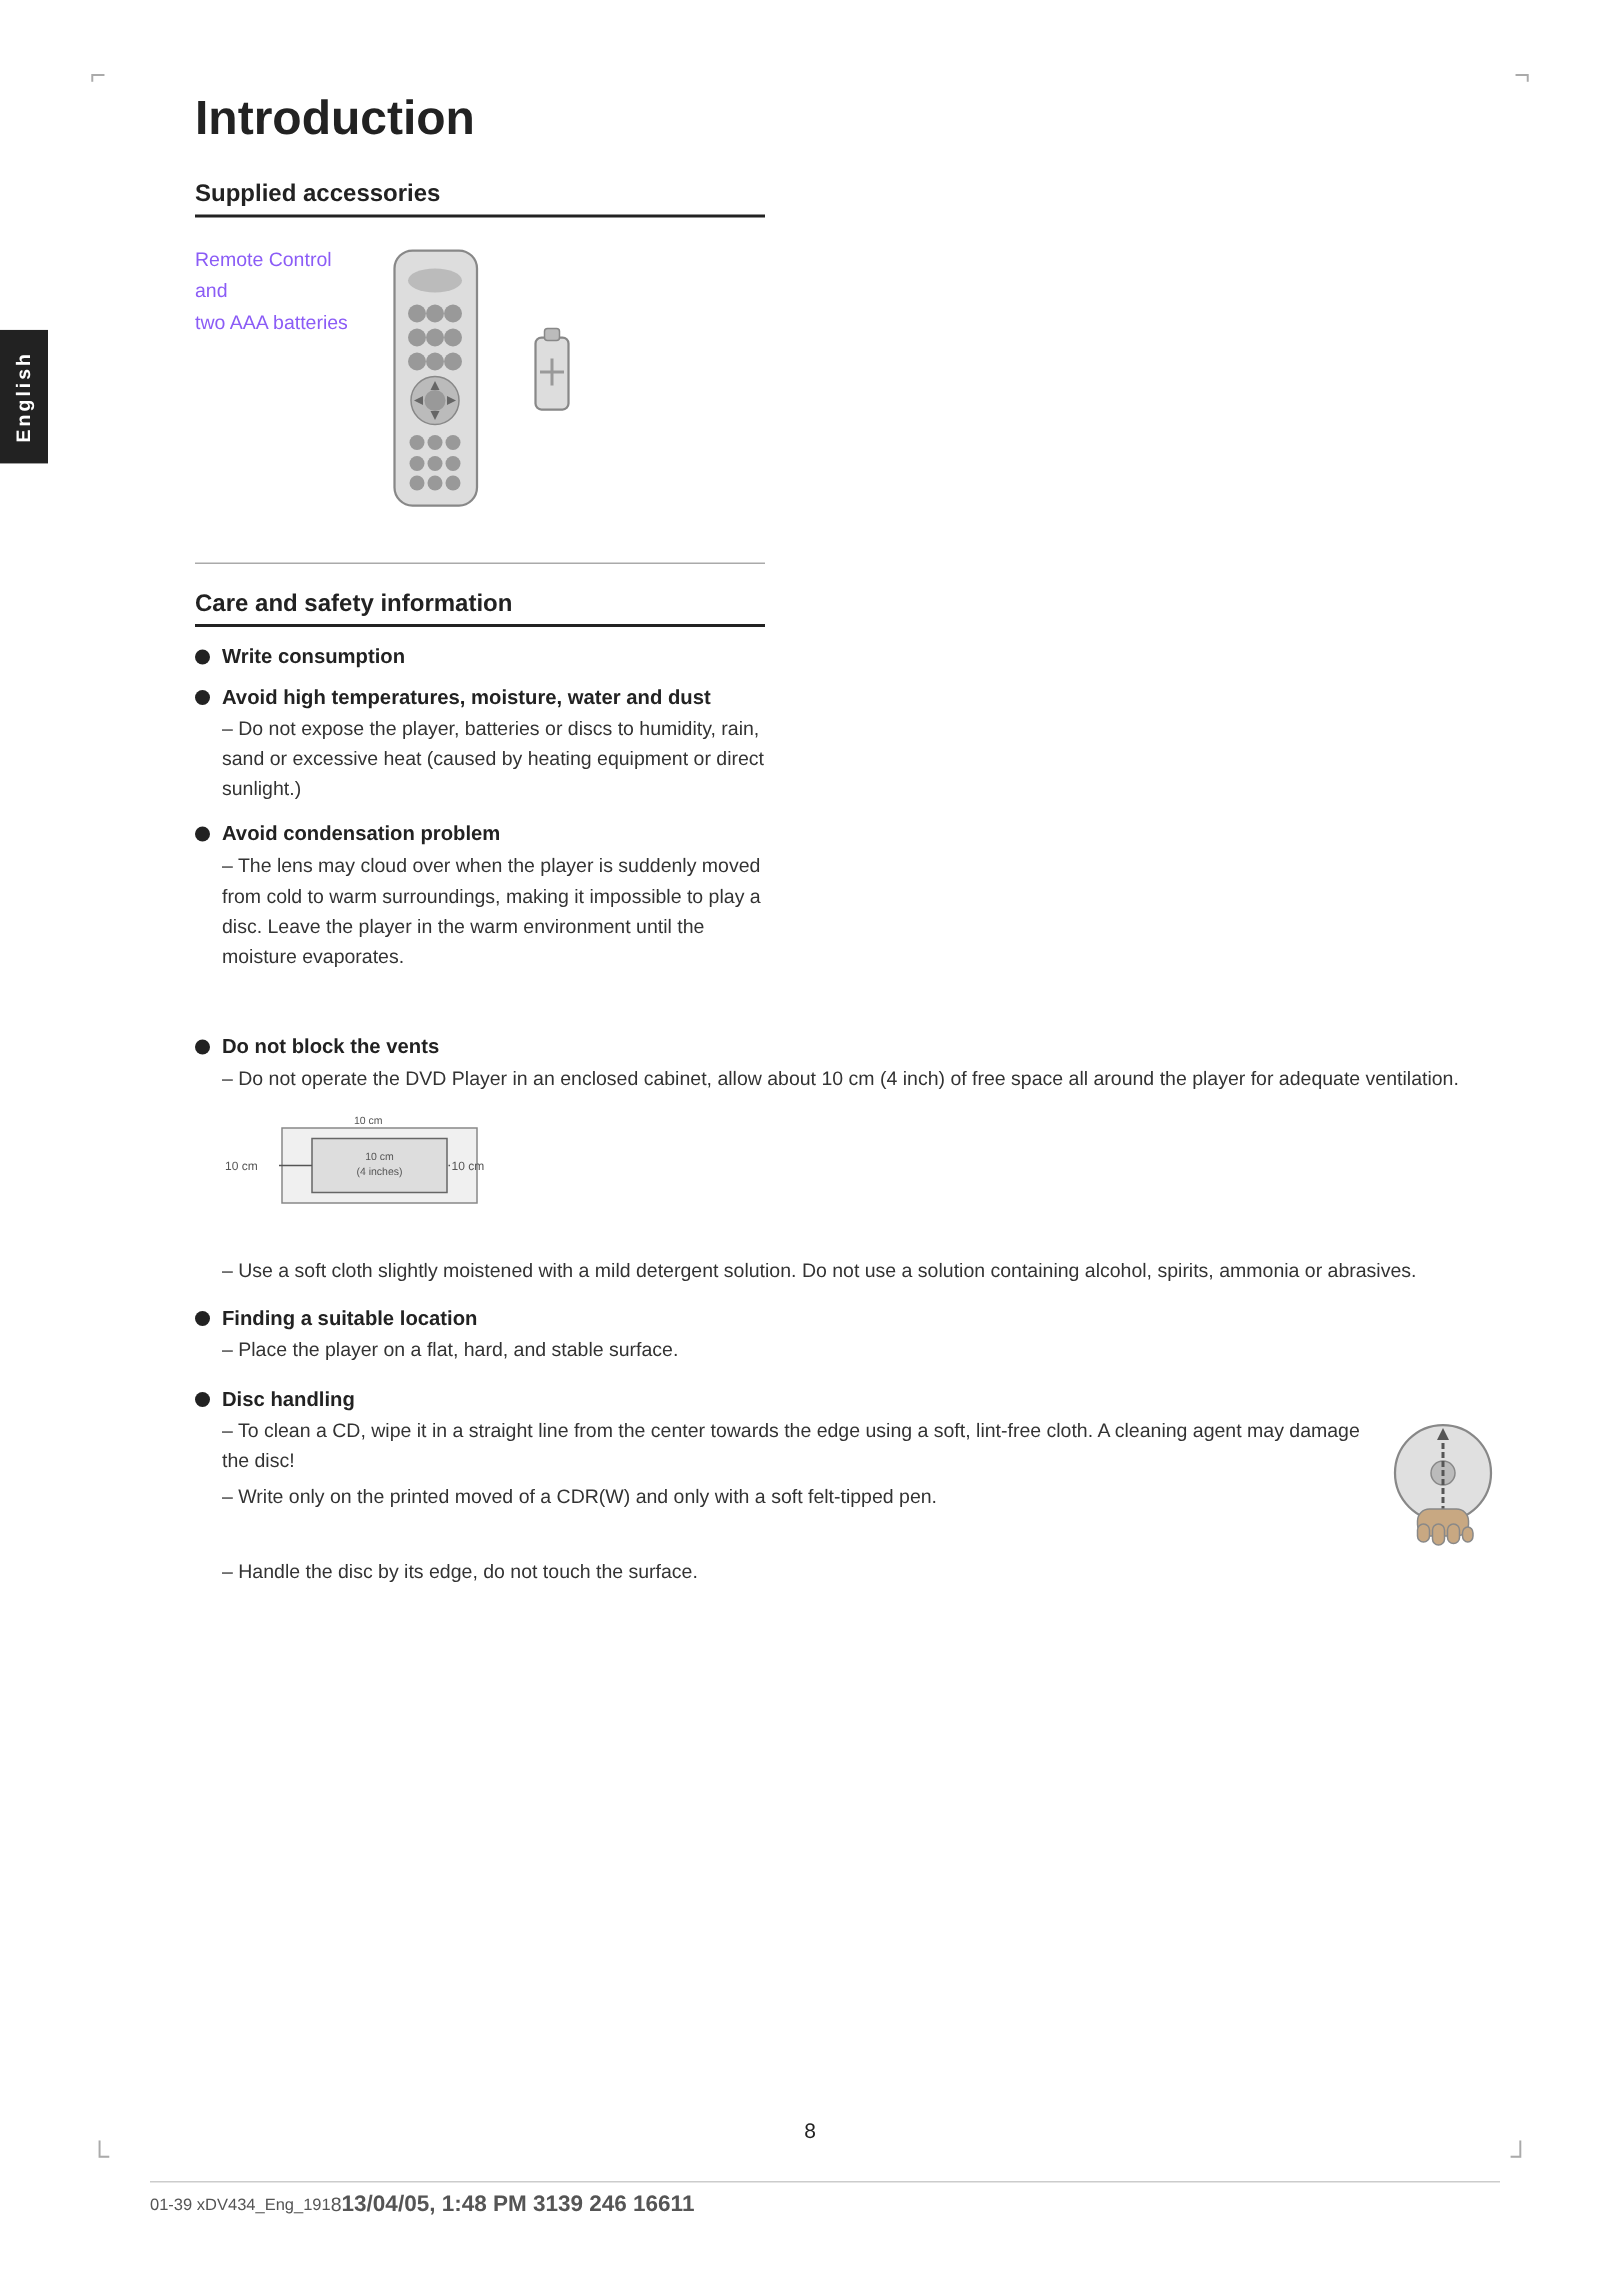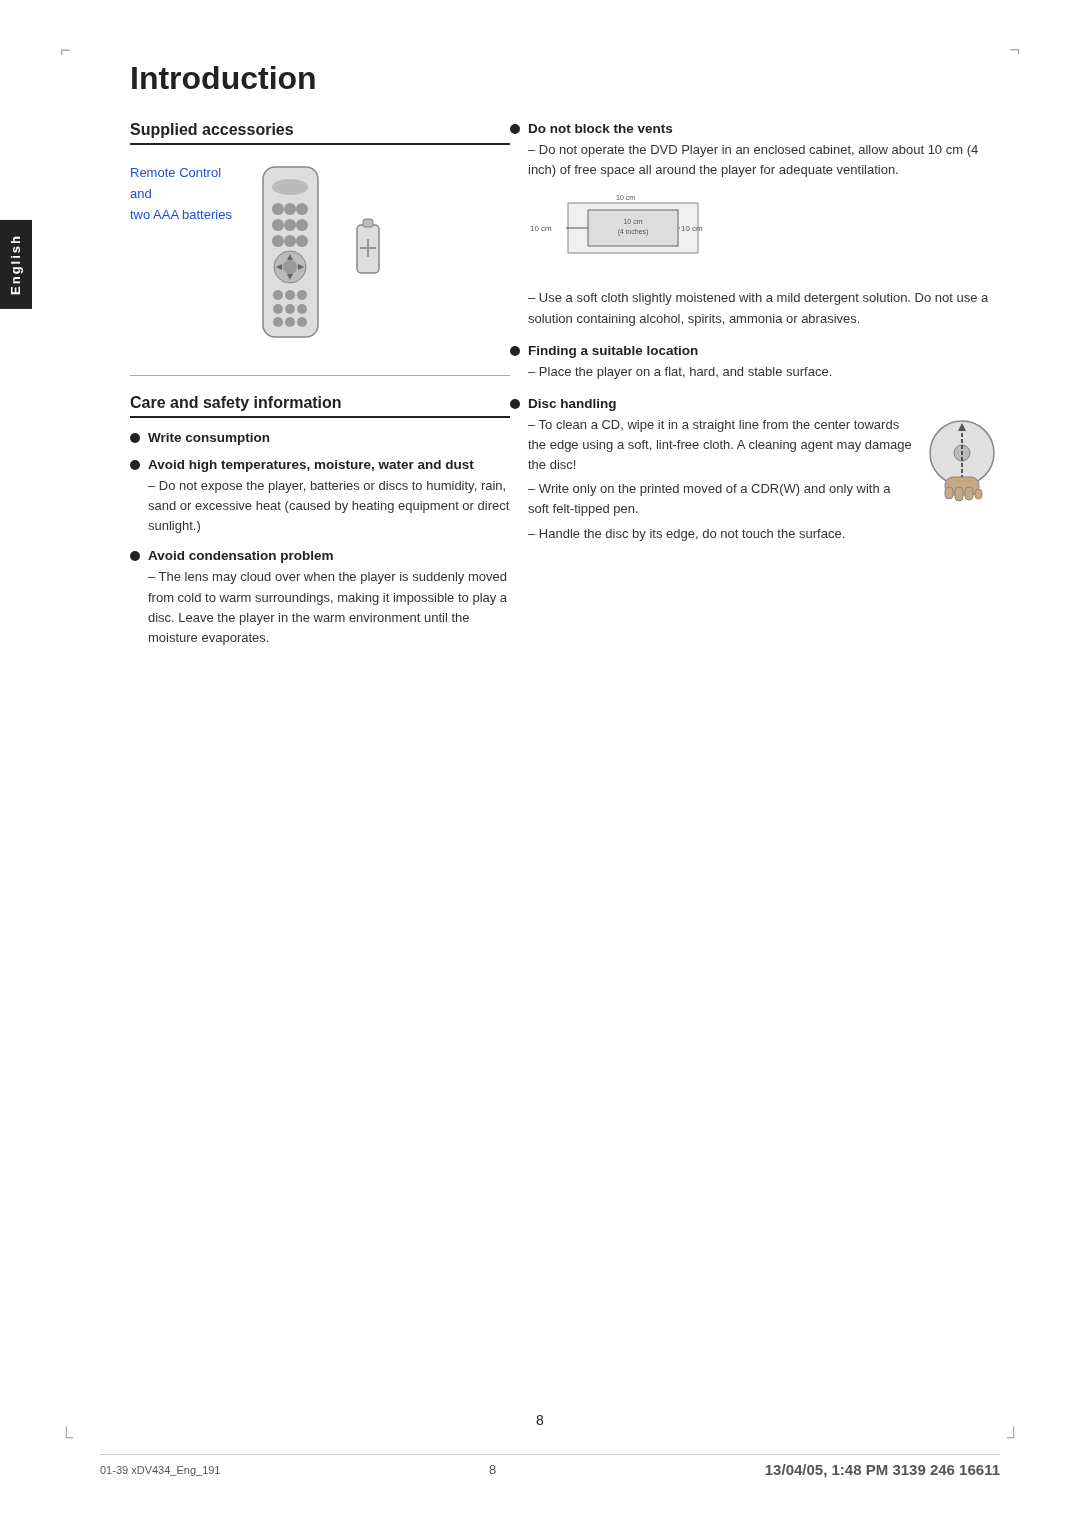--- a/index.html
+++ b/index.html
@@ -52,21 +52,23 @@
     .page-title {
       font-size: 32px;
       font-weight: bold;
       margin-bottom: 24px;
       margin-left: 30px;
     }
 
     
     .two-col {
       display: flex;
+      gap: 30px;
       margin-left: 30px;
+      flex-direction: column;
     }
     .col-left {
       width: 380px;
       flex-shrink: 0;
     }
     .col-right {
       flex: 1;
     }
 
     
@@ -80,21 +82,21 @@
 
     
     .remote-img-area {
       display: flex;
       align-items: flex-start;
       gap: 16px;
       margin-bottom: 18px;
     }
     .remote-label {
       font-size: 13px;
-      color: #1d4ed8;
+      color: #8b5cf6;
       margin-top: 6px;
       line-height: 1.6;
     }
 
     
     .remote-svg {
       flex-shrink: 0;
     }
 
     
@@ -146,21 +148,20 @@
       margin-bottom: 4px;
     }
 
     
     .page-footer {
       position: absolute;
       bottom: 50px;
       left: 100px;
       right: 80px;
       display: flex;
-      justify-content: space-between;
       align-items: center;
       font-size: 12px;
       color: #555;
       border-top: 1px solid #ccc;
       padding-top: 6px;
     }
     .footer-left { font-size: 11px; }
     .footer-center { font-size: 13px; }
     .footer-right { font-size: 15px; font-weight: bold; }
     .page-number {

